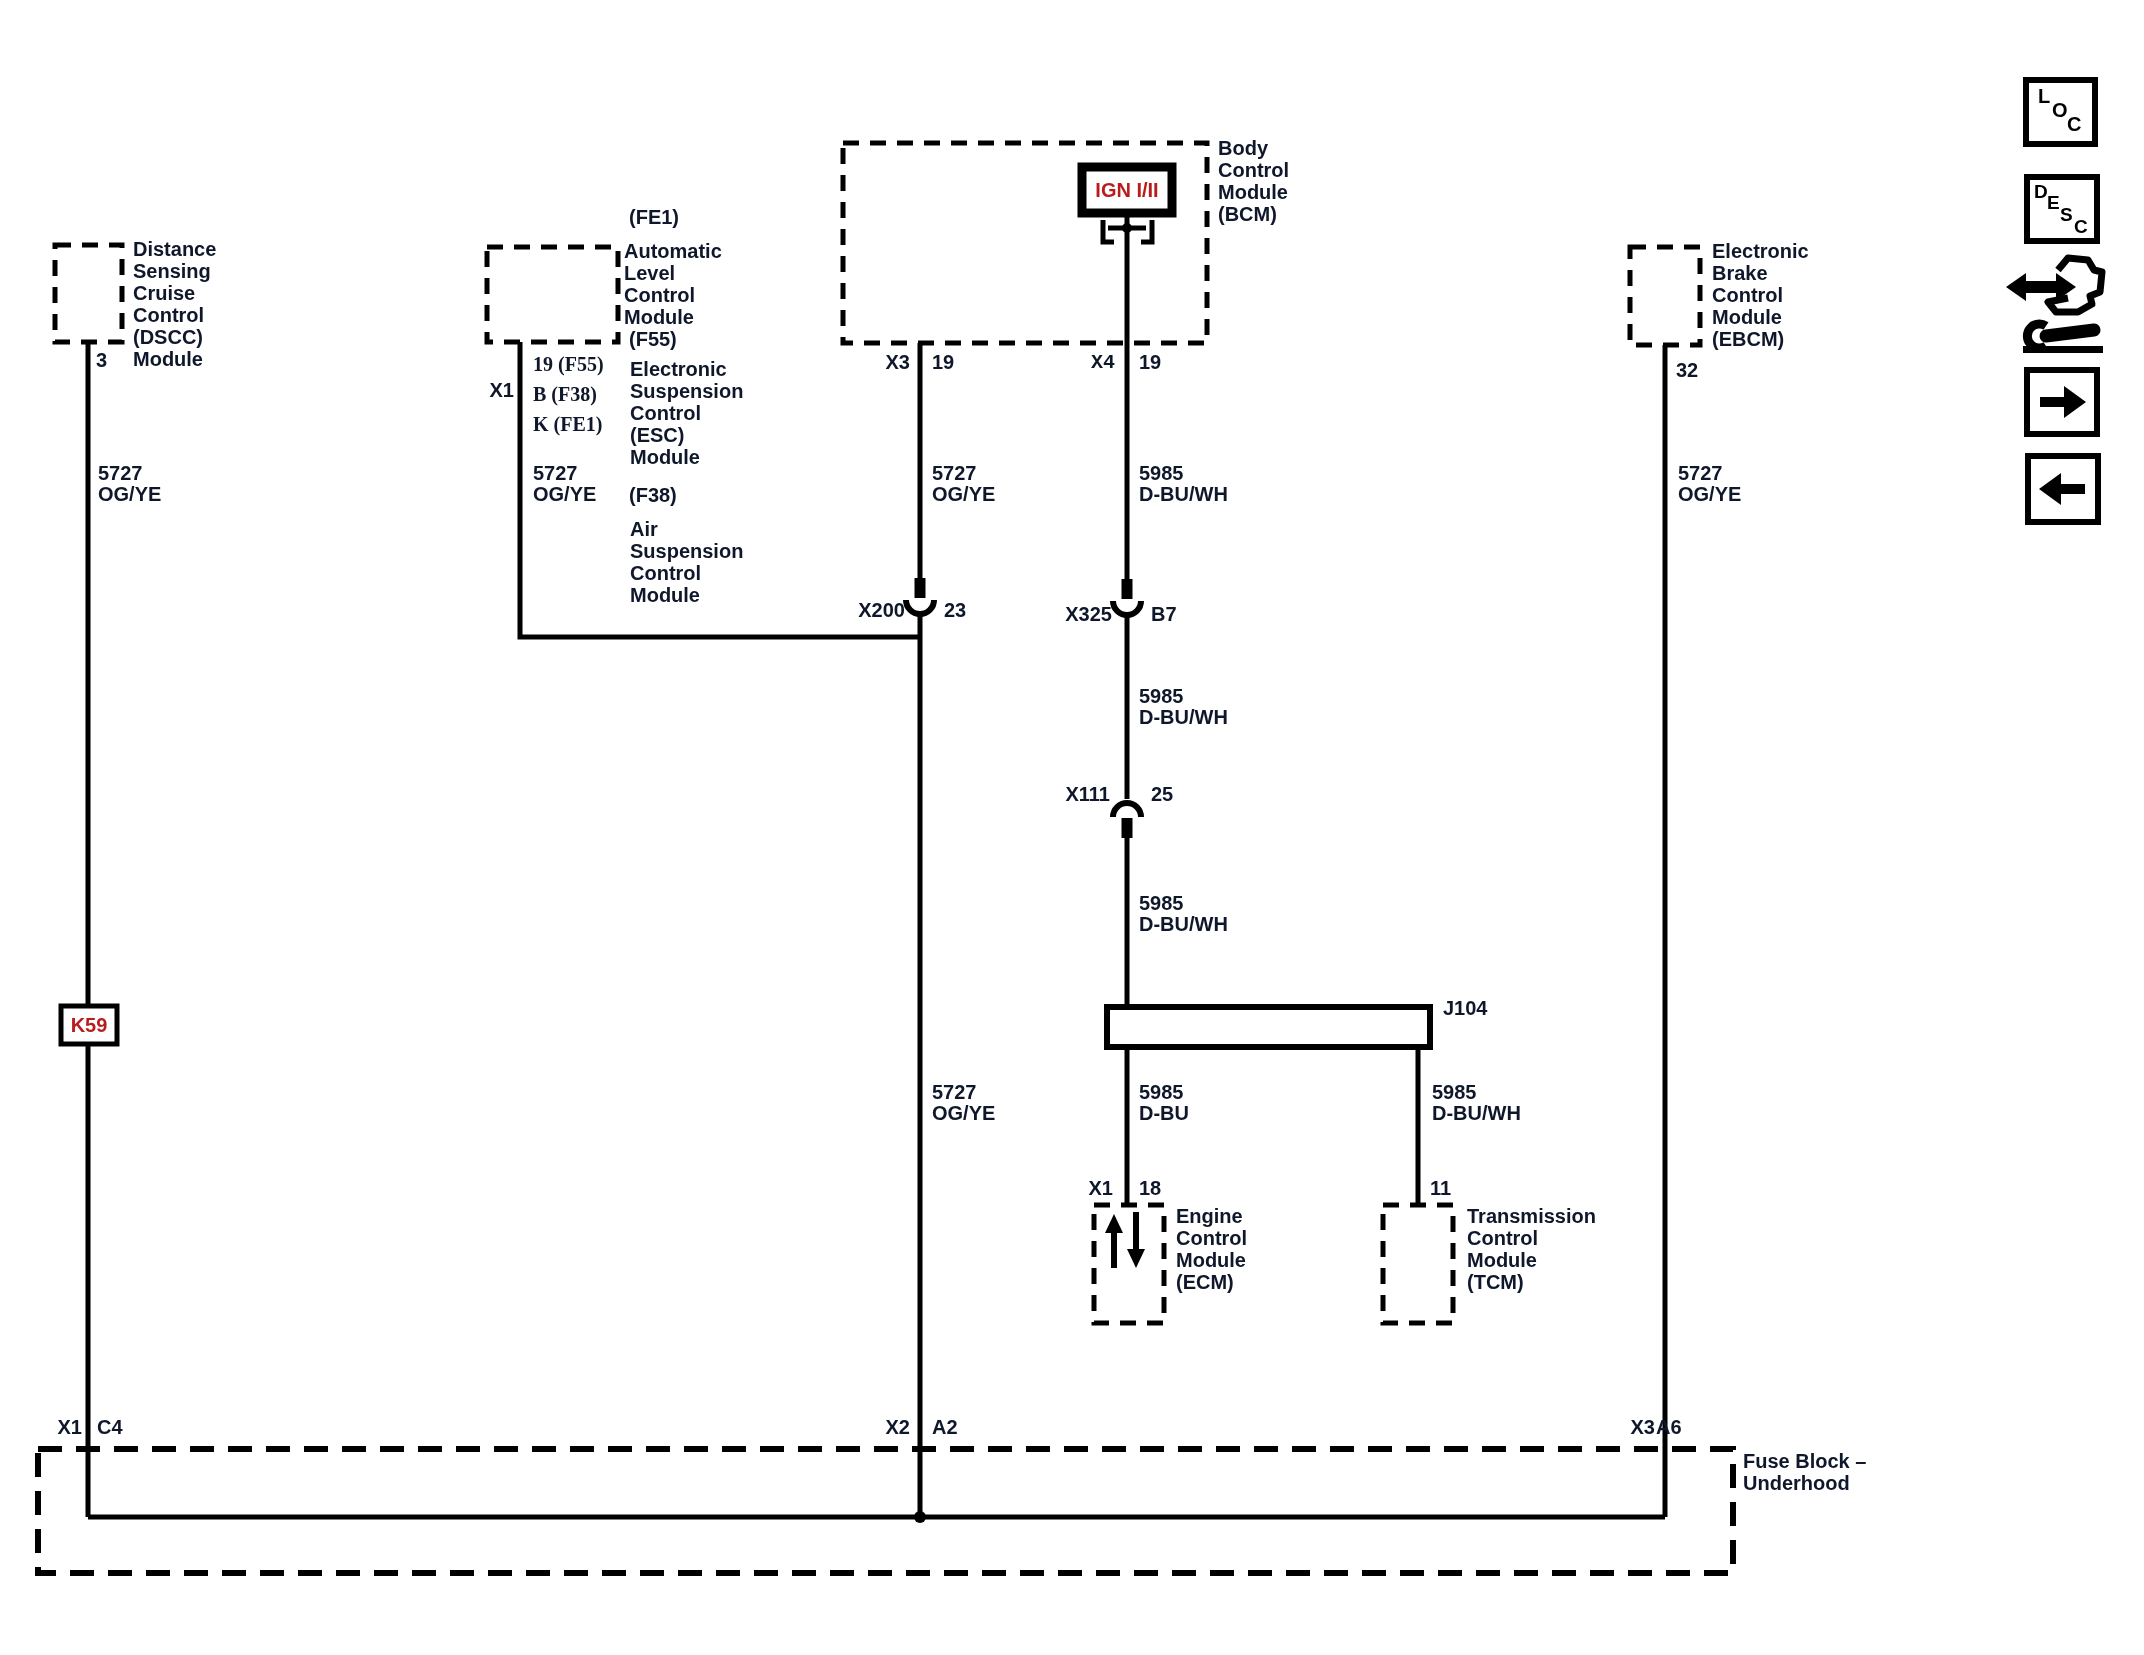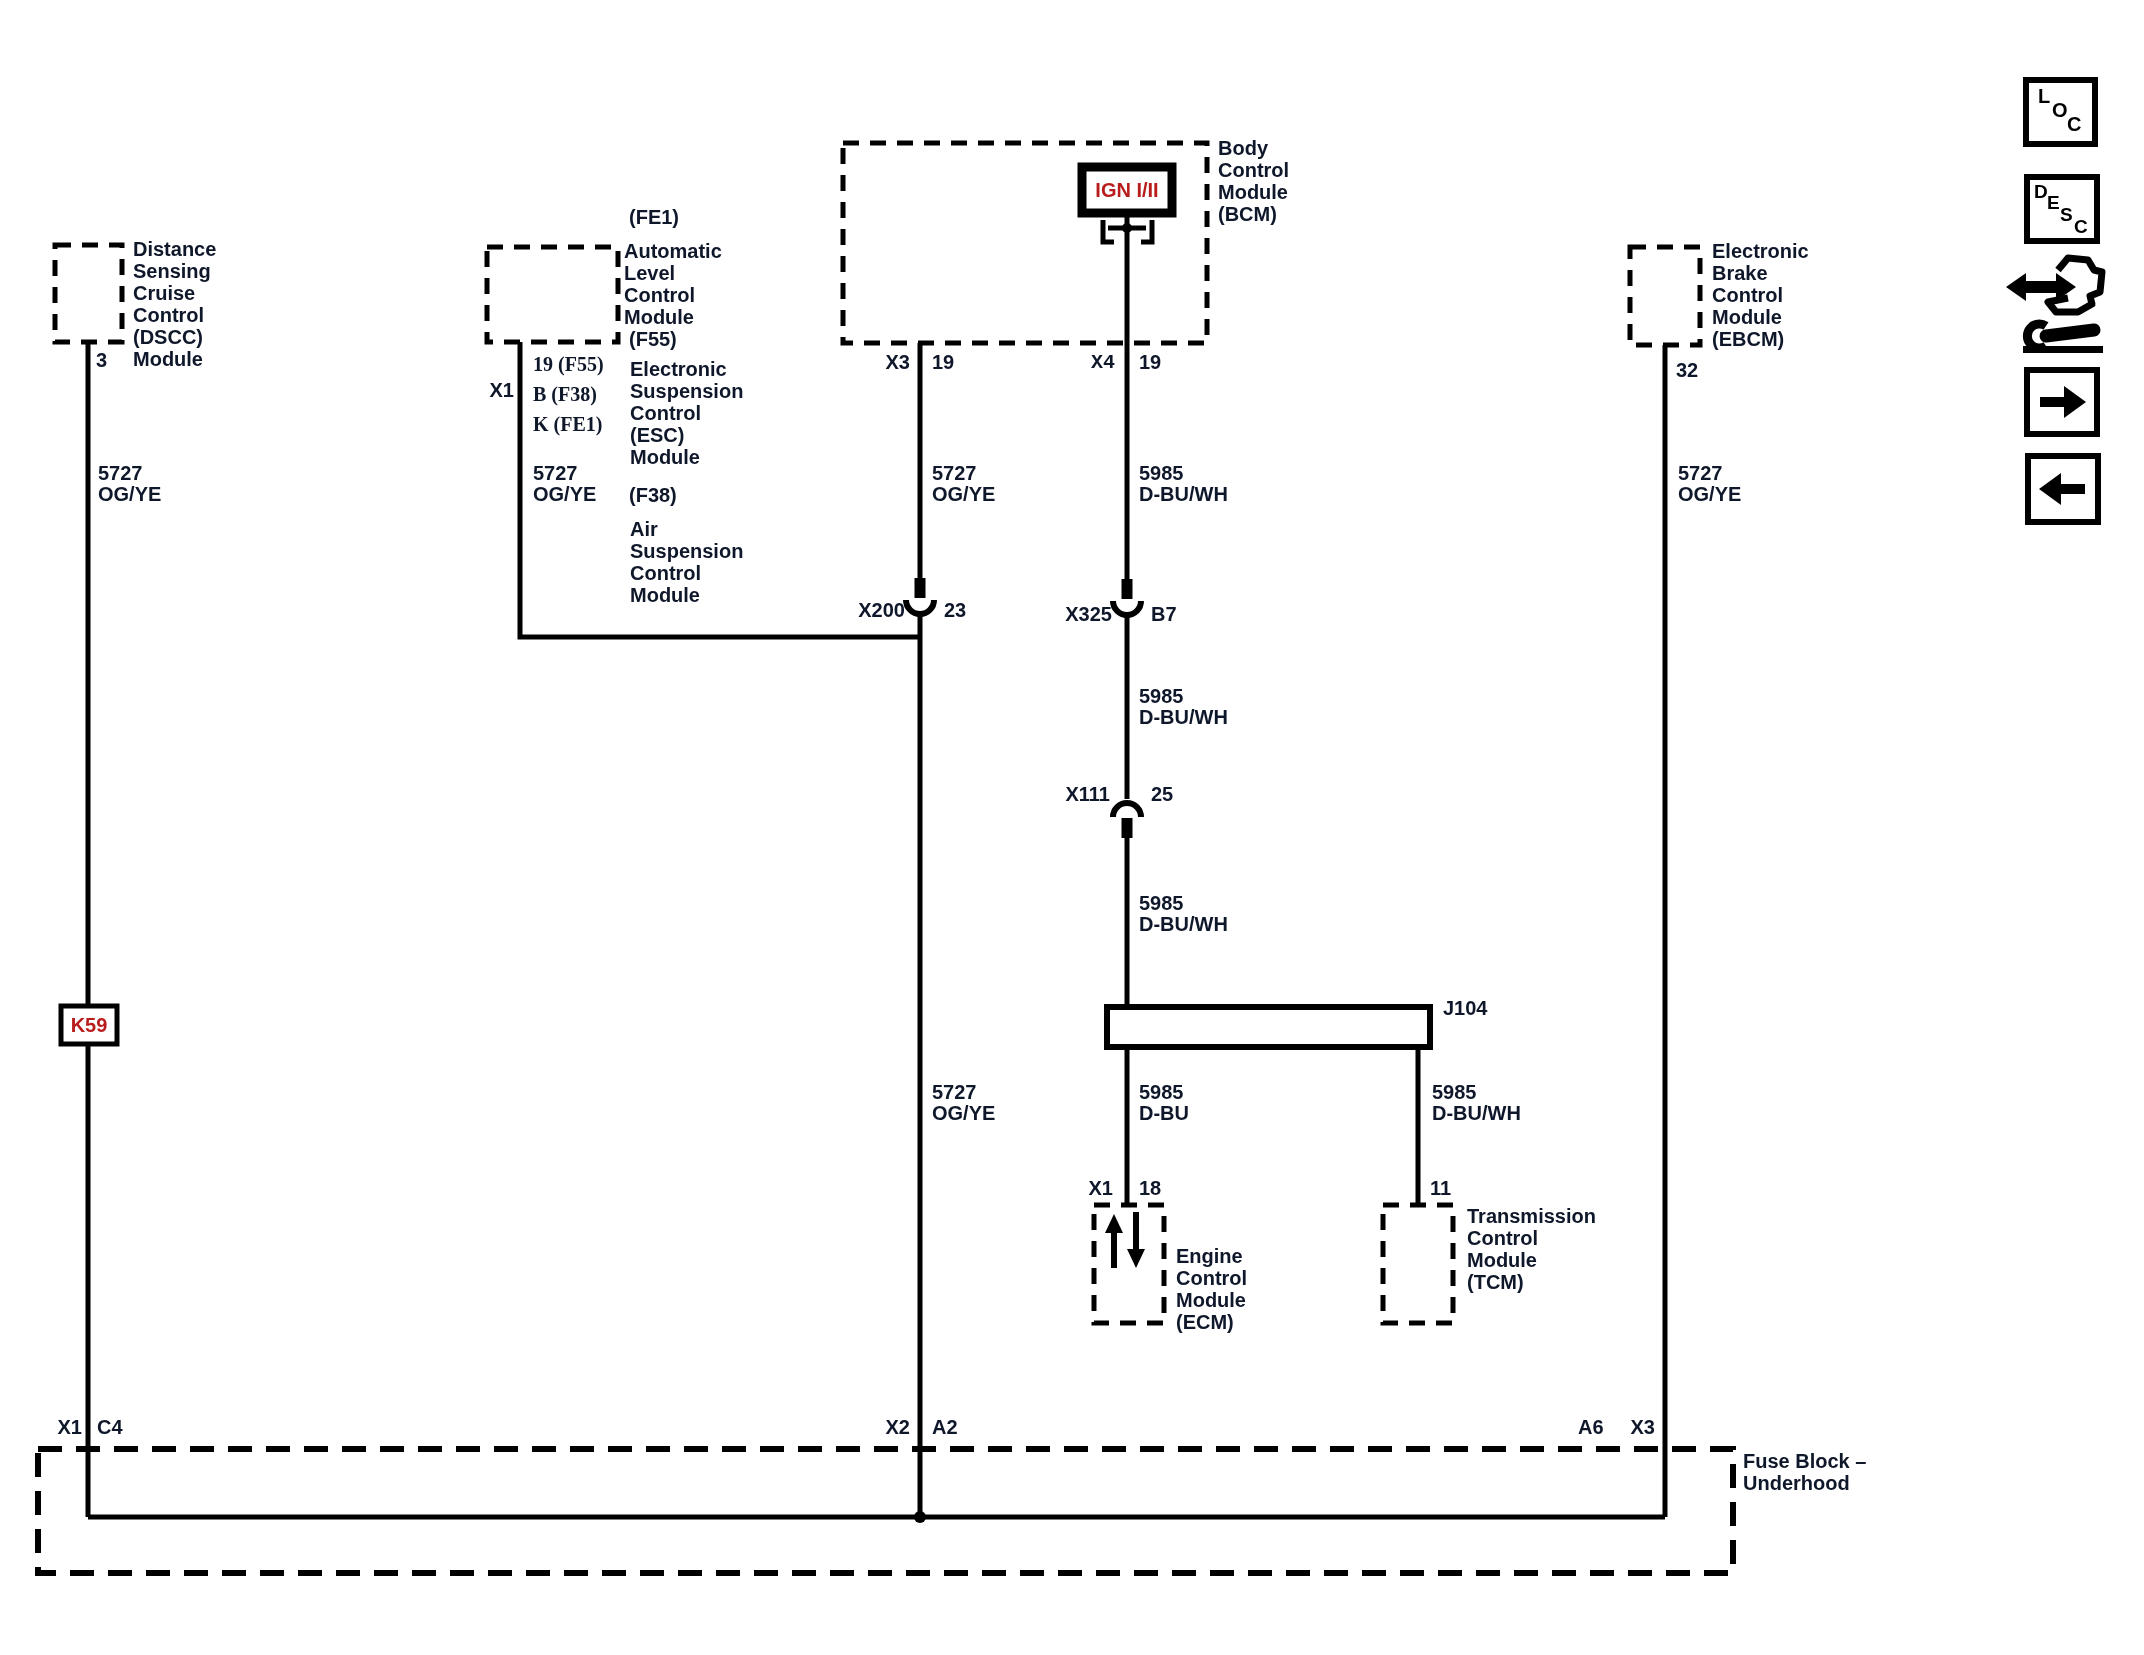--- a/index.html
+++ b/index.html
@@ -178,37 +178,37 @@
 
   <div class="lbl" style="left:932px;top:1082px;">5727
 OG/YE</div>
   <div class="lbl" style="left:1139px;top:1082px;">5985
 D-BU</div>
   <div class="lbl" style="left:1432px;top:1082px;">5985
 D-BU/WH</div>
 
   <div class="lbl ra" style="left:1073px;top:1178px;width:40px;">X1</div>
   <div class="lbl" style="left:1139px;top:1178px;">18</div>
-  <div class="lbl name" style="left:1176px;top:1205px;margin-top:40px;">Engine
+  <div class="lbl name" style="left:1176px;top:1205px;">Engine
 Control
 Module
 (ECM)</div>
 
   <div class="lbl" style="left:1430px;top:1178px;">11</div>
   <div class="lbl name" style="left:1467px;top:1205px;">Transmission
 Control
 Module
 (TCM)</div>
 
   <div class="lbl ra" style="left:42px;top:1417px;width:40px;">X1</div>
   <div class="lbl" style="left:97px;top:1417px;">C4</div>
   <div class="lbl ra" style="left:870px;top:1417px;width:40px;">X2</div>
   <div class="lbl" style="left:932px;top:1417px;">A2</div>
   <div class="lbl ra" style="left:1615px;top:1417px;width:40px;">X3</div>
-  <div class="lbl" style="left:1578px;top:1417px;text-align:center;">A6</div>
+  <div class="lbl" style="left:1656px;top:1417px;text-align:center;">A6</div>
   <div class="lbl name" style="left:1743px;top:1450px;">Fuse Block –
 Underhood</div>
 
   <div class="icon-box" style="left:2023px;top:77px;width:75px;height:70px;">
     <span class="icon-letter" style="left:9px;top:2px;font-size:20px;">L</span>
     <span class="icon-letter" style="left:23px;top:16px;font-size:20px;">O</span>
     <span class="icon-letter" style="left:38px;top:30px;font-size:20px;">C</span>
   </div>
   <div class="icon-box" style="left:2024px;top:174px;width:76px;height:70px;">
     <span class="icon-letter" style="left:4px;top:1px;font-size:19px;">D</span>

